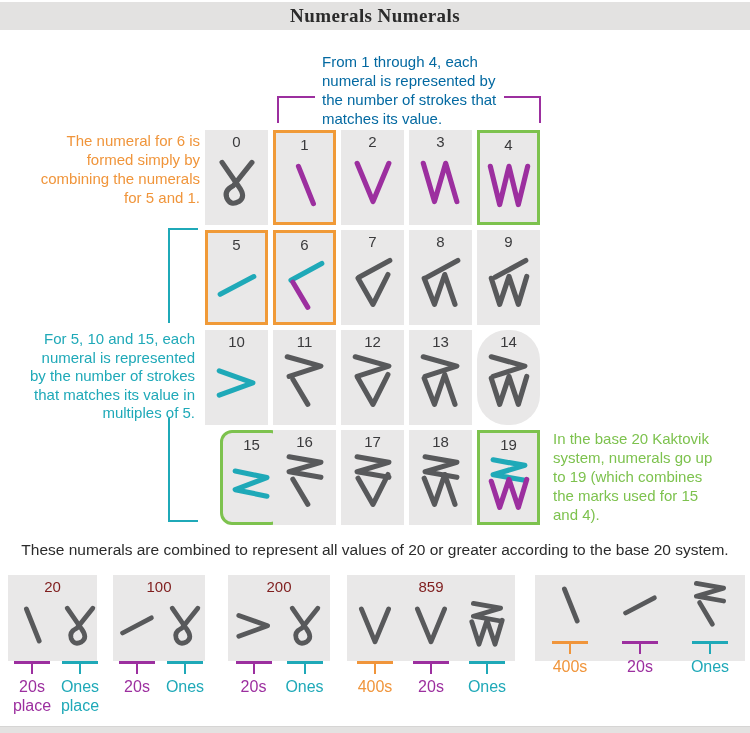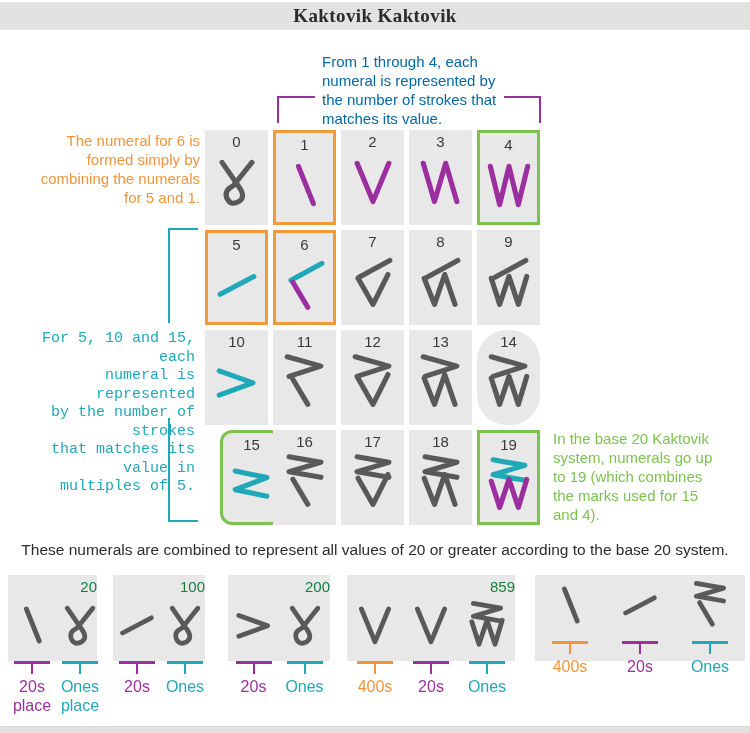--- a/index.html
+++ b/index.html
@@ -13,51 +13,51 @@
   .title{
     text-align:center;line-height:28px;font-family:"Liberation Serif", serif;
     font-weight:bold;font-size:19px;color:#2B2B2B;letter-spacing:.4px;
   }
   .footbar{
     position:absolute;left:0;top:726px;width:750px;height:7px;background:#E3E2E1;border-top:1px solid #d6d5d4;box-sizing:border-box;
   }
   .note{position:absolute;font-size:15px;line-height:19px;white-space:pre-line;}
   .note-ones{left:322px;top:52px;width:225px;text-align:left;}
   .note-six{left:25px;top:131px;width:175px;text-align:right;}
-  .note-fives{left:18px;top:330px;width:177px;text-align:right;line-height:18.5px;font-family:Liberation Mono, monospace;}
+  .note-fives{left:18px;top:330px;width:177px;text-align:right;line-height:18.5px;}
   .note-nineteen{left:553px;top:429px;width:200px;text-align:left;}
   .line{position:absolute;}
   .cell{
     position:absolute;width:63px;height:95px;background:#E9E8E8;box-sizing:border-box;
   }
   .cell.b-orange{border:3px solid #F09A38;}
   .cell.b-green{border:3px solid #7DC24E;}
   .cell-num{text-align:center;font-size:15px;color:#3A3A3C;margin-top:3px;height:18px;}
   .cell svg{display:block;margin:1px auto 0;}
   .caption{
     position:absolute;left:0;top:541px;width:750px;text-align:center;
     font-size:15.5px;color:#2B2B2B;
   }
   .example{position:absolute;top:0;}
   .ex-bg{position:absolute;left:0;top:0;right:0;height:86px;background:#E9E8E8;}
-  .ex-num{position:relative;text-align:right;font-size:15px;color:#15803d;padding-top:3px;height:17px;}
+  .ex-num{position:relative;text-align:center;font-size:15px;color:#7f1d1d;padding-top:3px;height:17px;}
   .ex-digits{position:relative;display:flex;justify-content:space-evenly;margin-top:4px;}
   .digit{display:flex;flex-direction:column;align-items:center;flex:1;}
   .digit svg{margin-bottom:10px;}
   .bk-bar{width:36px;height:3px;}
   .bk-tick{width:2px;height:10px;}
   .place{font-size:16px;line-height:19px;margin-top:3px;white-space:pre-line;text-align:center;}
 </style>
 </head>
 <body>
 
 <div>
 
   <div class="topbar">
-    <div class="title">Kaktovik Kaktovik</div>
+    <div class="title">Numerals Numerals</div>
   </div>
 
   <div class="note note-ones" style="color: #0369a1;">From 1 through 4, each
 numeral is represented by
 the number of strokes that
 matches its value.</div>
   <div class="line" style="left: 277px; top: 96px; width: 38px; height: 2px; background: rgb(156, 47, 159);"></div>
   <div class="line" style="left: 277px; top: 96px; width: 2px; height: 27px; background: rgb(156, 47, 159);"></div>
   <div class="line" style="left: 504px; top: 96px; width: 37px; height: 2px; background: rgb(156, 47, 159);"></div>
   <div class="line" style="left: 539px; top: 96px; width: 2px; height: 27px; background: rgb(156, 47, 159);"></div>

